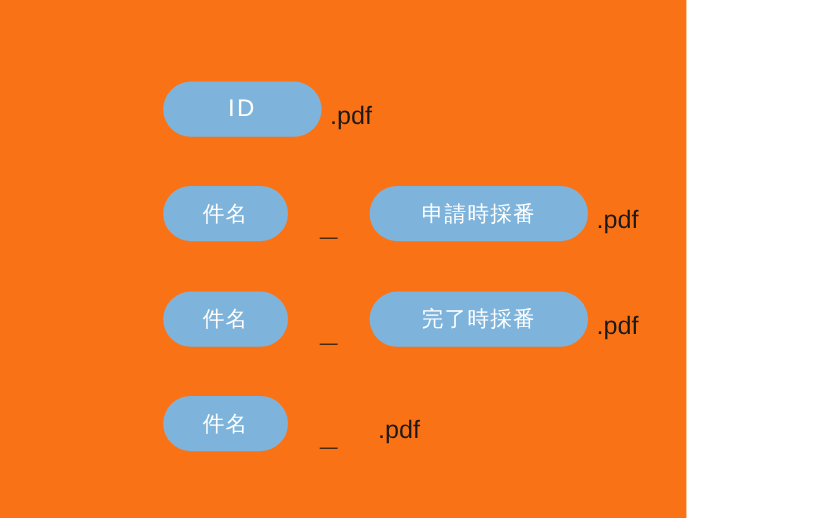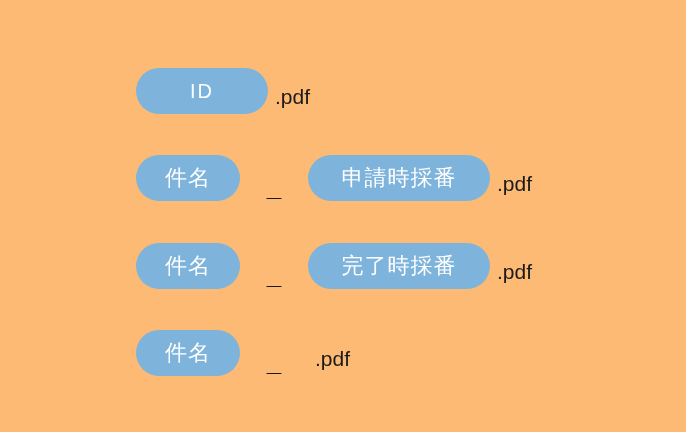--- a/index.html
+++ b/index.html
@@ -9,23 +9,23 @@
   }
   * { box-sizing: border-box; }
   html, body {
     margin: 0;
     padding: 0;
     background: #FFFFFF;
     font-family: "Liberation Sans", "DejaVu Sans", sans-serif;
   }
   .canvas {
     position: relative;
-    width: 686px;
+    width: 572px;
     height: 432px;
-    background: #fdba74;
+    background: #f97316;
     overflow: hidden;
   }
   .row {
     position: absolute;
     left: 136px;
     height: 46px;
     display: flex;
     align-items: flex-end;
   }
   .row-1 { top: 68px; }
@@ -33,21 +33,21 @@
   .row-3 { top: 243px; }
   .row-4 { top: 330px; }
   .pill {
     background: var(--pill-bg);
     color: var(--pill-text);
     height: 46px;
     border-radius: 23px;
     display: flex;
     align-items: center;
     justify-content: center;
-    font-size: 22px;
+    font-size: 18px;
     letter-spacing: 1px;
     flex: 0 0 auto;
   }
   .pill-id      { width: 132px; font-size: 20px; letter-spacing: 2px; }
   .pill-subject { width: 104px; }
   .pill-number  { width: 182px; }
   .separator {
     width: 68px;
     text-align: center;
     font-size: 26px;

